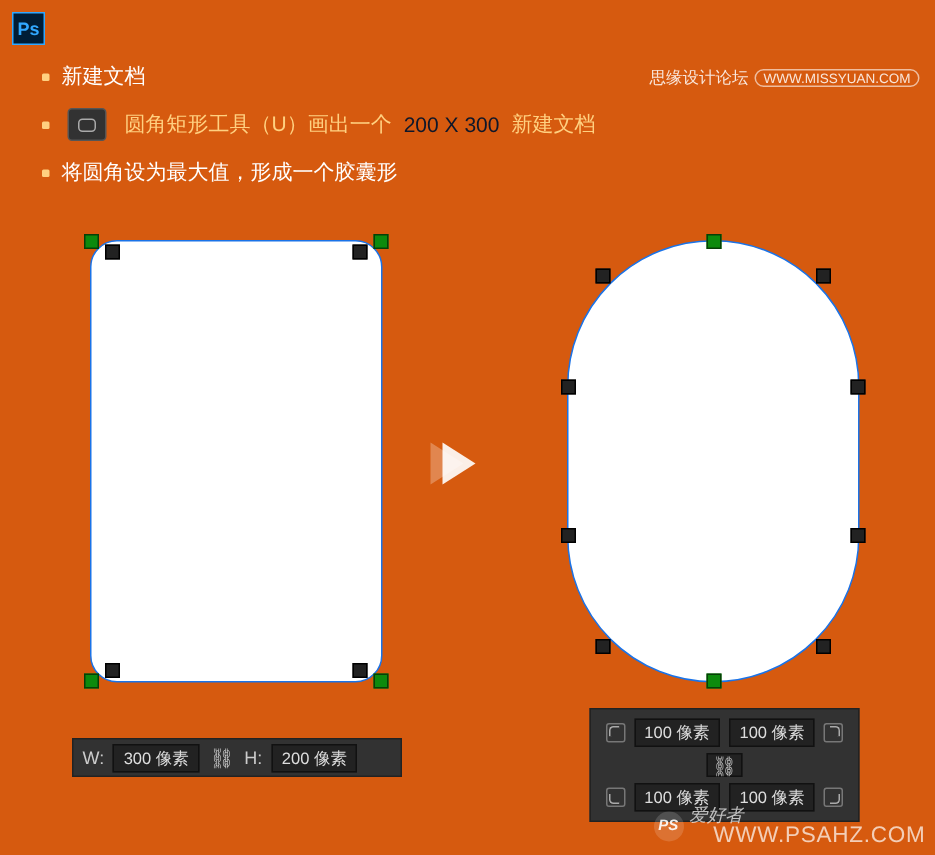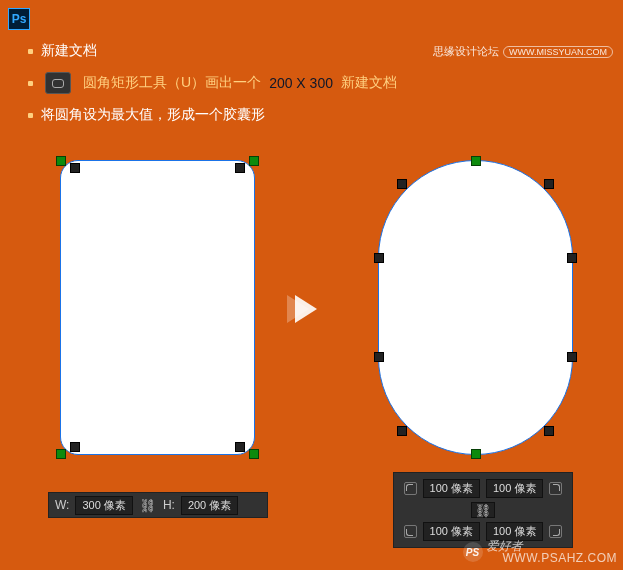--- a/index.html
+++ b/index.html
@@ -210,21 +210,21 @@
     border-radius: 50%;
     background: rgba(255,255,255,0.15);
     display: flex;
     align-items: center;
     justify-content: center;
     font-size: 10px;
     font-weight: bold;
     color: rgba(255,255,255,0.9);
   }
   .wm-lines { line-height: 1; }
-  .wm-url2 { font-size: 12px; font-style: normal; letter-spacing: 0.5px; padding-left: 16px;}
+  .wm-url2 { font-size: 15px; font-style: normal; letter-spacing: 0.5px; padding-left: 16px;}
 </style>
 </head>
 <body>
 
 <div class="watermark-top">
   <span>思缘设计论坛</span>
   <span class="wm-url">WWW.MISSYUAN.COM</span>
 </div>
 
 <div class="header-row">

